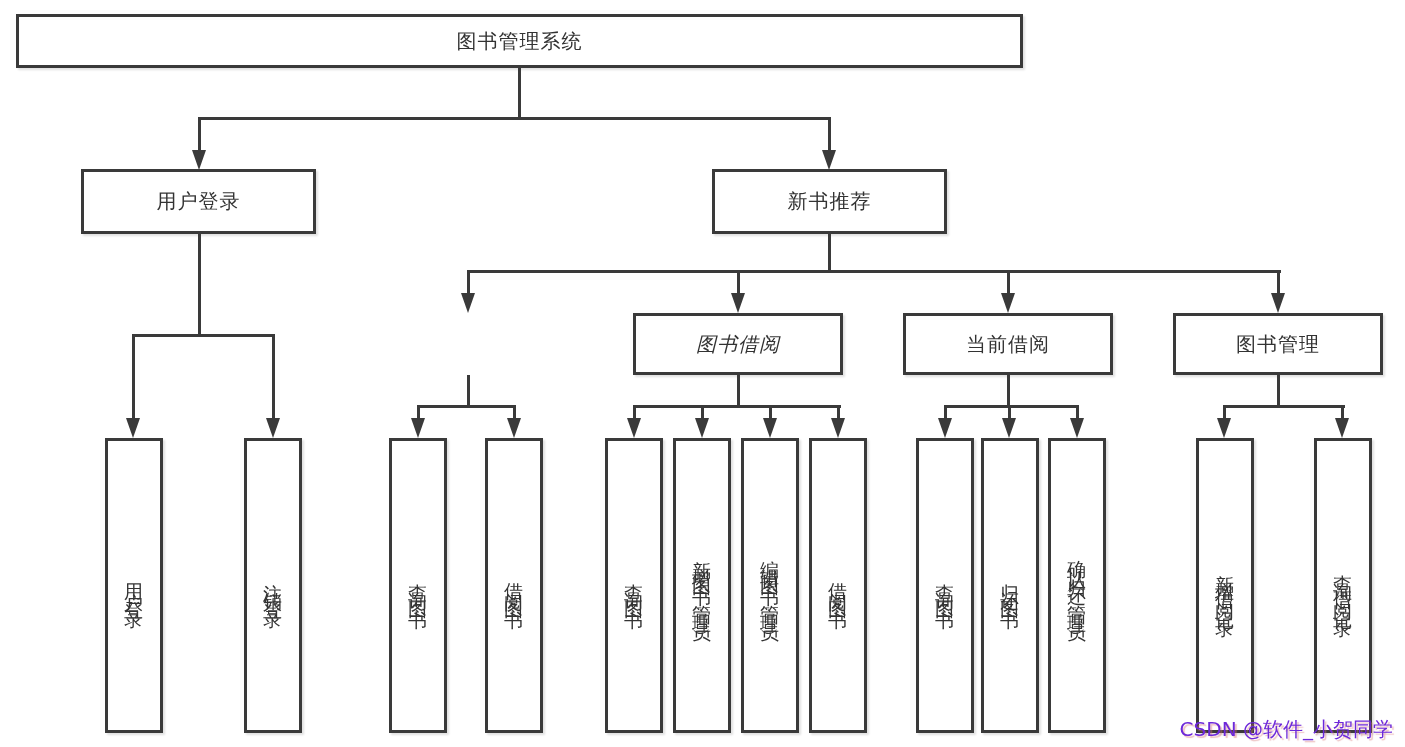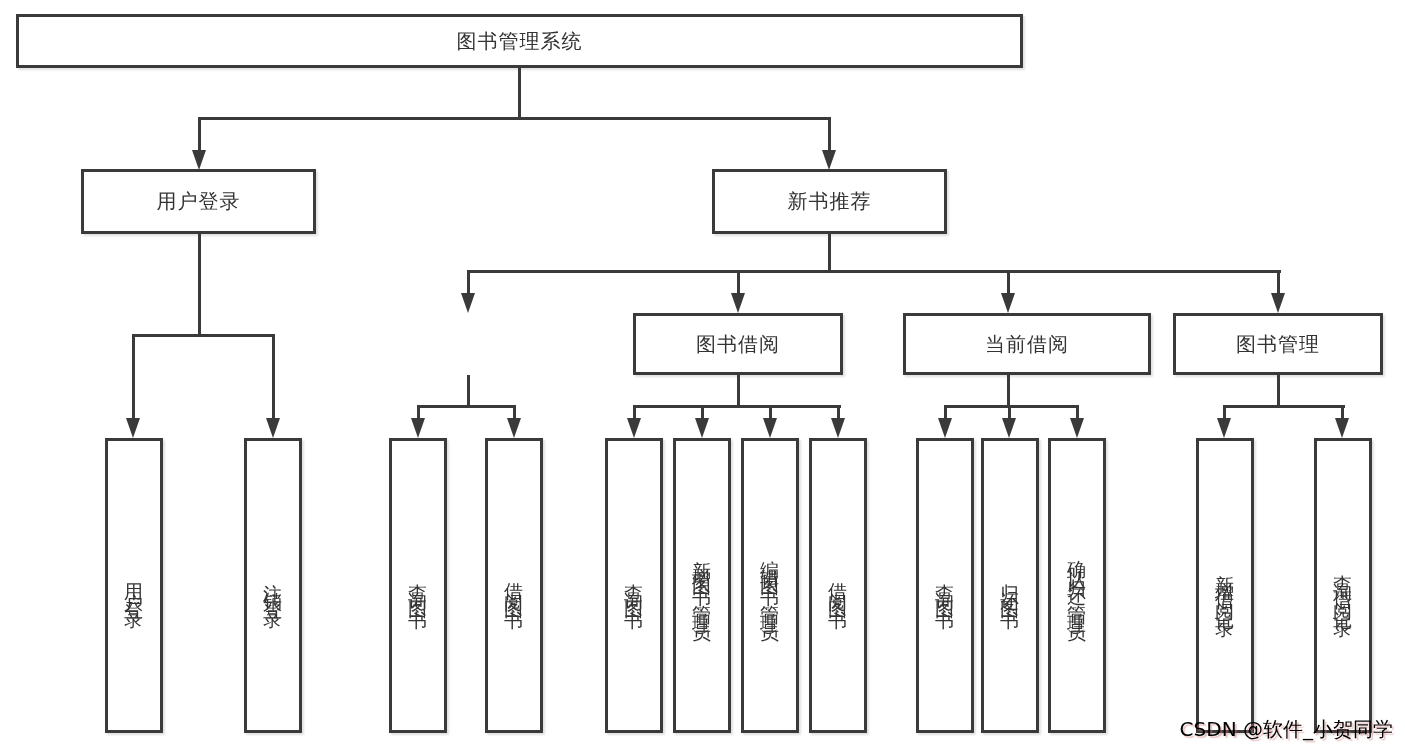--- a/index.html
+++ b/index.html
@@ -26,21 +26,21 @@
   .h, .v { position:absolute; background:#3a3a3a; }
   .h { height:3px; }
   .v { width:3px; }
   .arrow {
     position:absolute; width:0; height:0;
     border-left:7px solid transparent; border-right:7px solid transparent;
     border-top:20px solid #3a3a3a;
   }
   .watermark {
     position:absolute; right:12px; bottom:4px;
-    font-size:20px; color:#000000;
+    font-size:20px; color:#6d28d9;
     text-shadow:2px 2px 1px rgba(214,120,120,0.45);
     white-space:nowrap;
   }
 </style>
 </head>
 <body>
 
 <div class="canvas">
 
   <div class="box" style="left:16px; top:14px; width:1007px; height:54px;">
@@ -72,24 +72,24 @@
   <div class="h" style="left:467px; top:270px; width:814px;"></div>
   <div class="v" style="left:467px; top:270px; height:23px;"></div>
   <div class="arrow" style="left:461px; top:293px;"></div>
   <div class="v" style="left:737px; top:270px; height:23px;"></div>
   <div class="arrow" style="left:731px; top:293px;"></div>
   <div class="v" style="left:1007px; top:270px; height:23px;"></div>
   <div class="arrow" style="left:1001px; top:293px;"></div>
   <div class="v" style="left:1277px; top:270px; height:23px;"></div>
   <div class="arrow" style="left:1271px; top:293px;"></div>
 
-  <div class="box" style="left:633px; top:313px; width:210px; height:62px;">
+  <div class="box" style="left:633px; top:313px; width:210px; height:62px;font-style:italic;">
     <span>图书借阅</span>
   </div>
-  <div class="box" style="left:903px; top:313px; width:248px; height:62px;">
+  <div class="box" style="left:903px; top:313px; width:210px; height:62px;">
     <span>当前借阅</span>
   </div>
   <div class="box" style="left:1173px; top:313px; width:210px; height:62px;">
     <span>图书管理</span>
   </div>
 
   <div class="v" style="left:467px; top:375px; height:33px;"></div>
   <div class="h" style="left:417px; top:405px; width:99px;"></div>
   <div class="v" style="left:417px; top:405px; height:13px;"></div>
   <div class="arrow" style="left:411px; top:418px;"></div>

